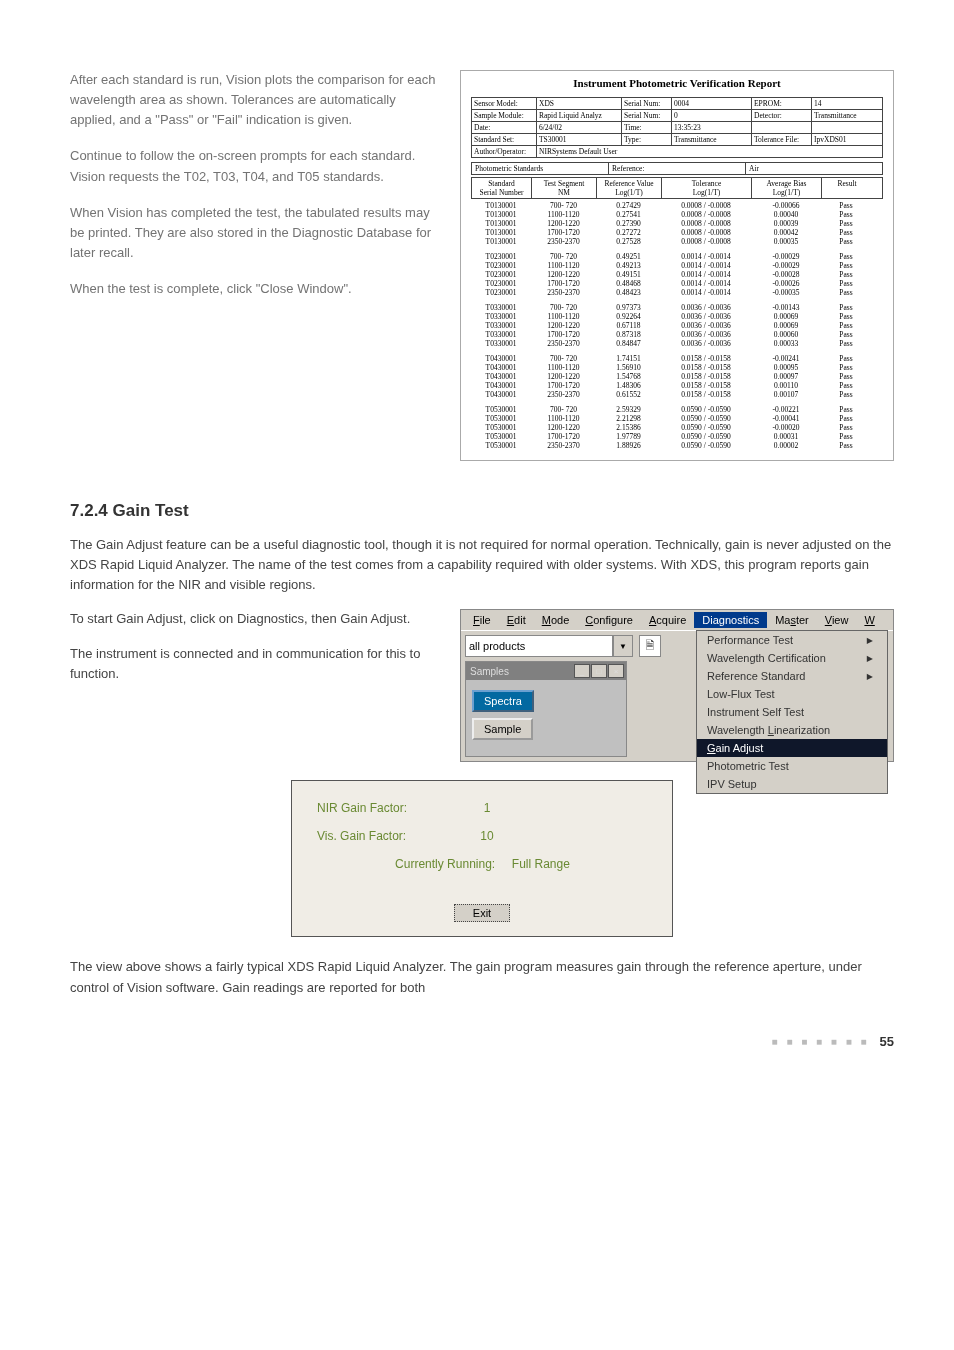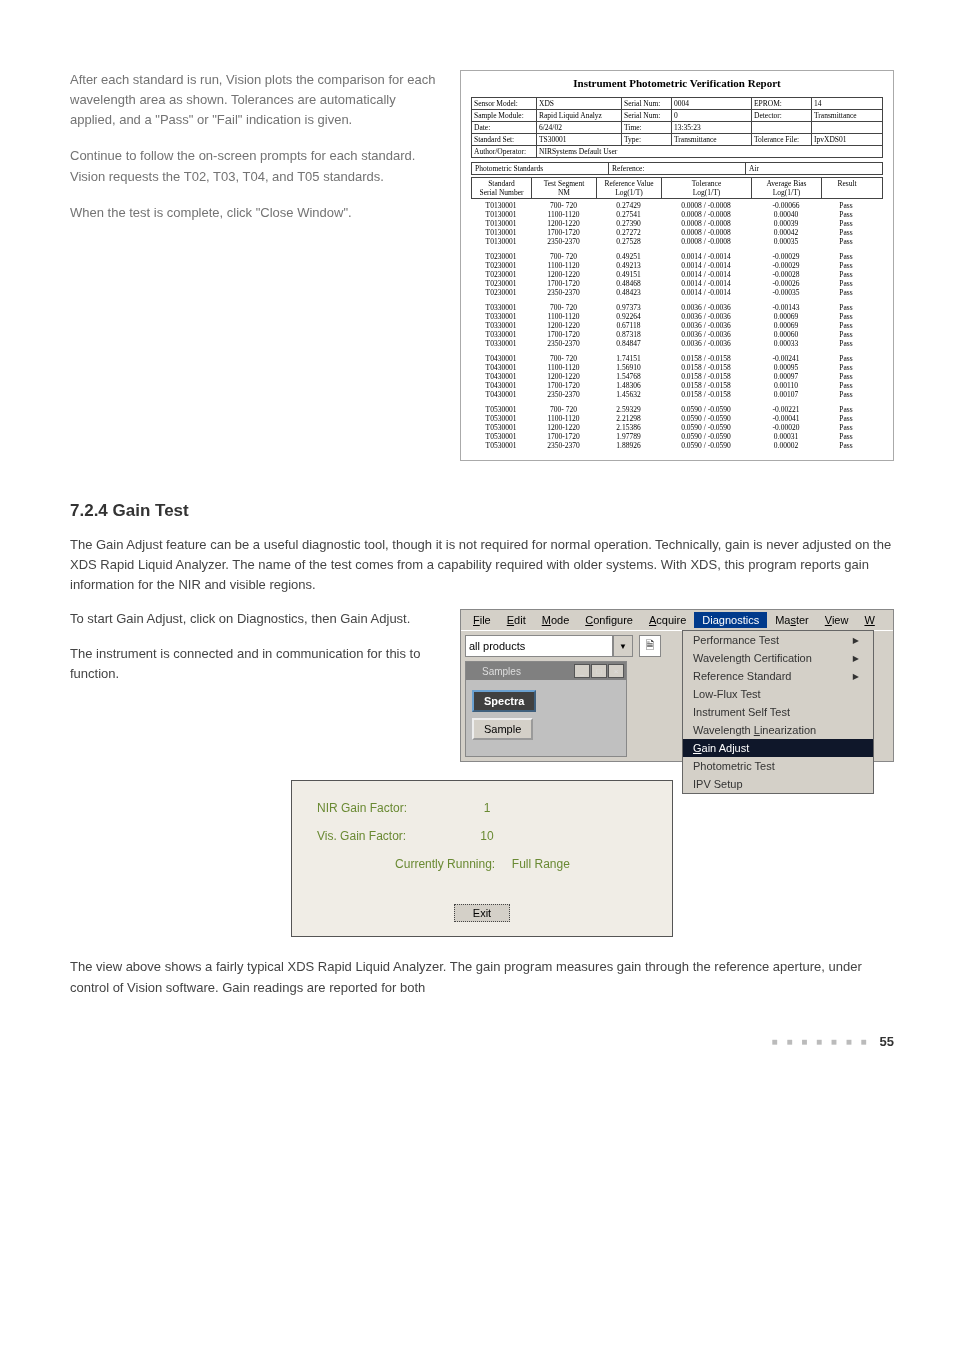--- a/index.html
+++ b/index.html
@@ -159,41 +159,40 @@
     border: 1px solid #888;
     background: #c0c0c0;
     width: 160px;
   }
   .samples-title {
     background: #808080;
     color: #ddd;
     display: flex;
     align-items: center;
     justify-content: space-between;
-    padding: 2px 2px 2px 16px;
+    padding: 2px 2px 2px 4px;
     font-size: 10px;
   }
   .winbtns { display: flex; gap: 1px; }
   .winbtn {
     width: 14px; height: 12px; background: #d4d0c8; border: 1px solid #555;
     display: flex; align-items: center; justify-content: center; font-size: 8px;
   }
   .spectra-btn, .sample-btn {
     display: block;
     margin: 6px;
     padding: 3px 10px;
     border: 2px outset #eee;
     background: #d4d0c8;
     font-size: 11px;
   }
   .spectra-btn {
-    background: #404040;
+    background: #0369a1;
     color: #fff;
     border: 2px outset #6aa0d0;
-    font-weight: bold;
   }
   .dropdown {
     position: absolute;
     background: #d4d0c8;
     border: 1px solid #666;
     font-size: 11px;
     width: 190px;
   }
   .dropdown div {
     padding: 3px 14px 3px 10px;
@@ -256,20 +255,21 @@
 </style>
 </head>
 <body>
 
 <div class="page">
 
   <div class="top-section">
     <div class="top-text">
       <p>After each standard is run, Vision plots the comparison for each wavelength area as shown. Tolerances are automatically applied, and a "Pass" or "Fail" indication is given.</p>
       <p>Continue to follow the on-screen prompts for each standard. Vision requests the T02, T03, T04, and T05 standards.</p>
+      <p>When Vision has completed the test, the tabulated results may be printed. They are also stored in the Diagnostic Database for later recall.</p>
       <p>When the test is complete, click "Close Window".</p>
     </div>
 
     <div class="report-box">
       <div class="report-title">Instrument Photometric Verification Report</div>
 
       <div class="report-meta">
         <div>Sensor Model:</div>
         <div>XDS</div>
         <div>Serial Num:</div>
@@ -469,21 +469,21 @@
             <div>T0430001</div>
             <div>1700-1720</div>
             <div>1.48306</div>
             <div>0.0158 / -0.0158</div>
             <div>0.00110</div>
             <div>Pass</div>
           </div>
           <div class="rr">
             <div>T0430001</div>
             <div>2350-2370</div>
-            <div>1.45632</div>
+            <div>0.61552</div>
             <div>0.0158 / -0.0158</div>
             <div>0.00107</div>
             <div>Pass</div>
           </div>
           <div class="rr-gap"></div>
           <div class="rr">
             <div>T0530001</div>
             <div>700- 720</div>
             <div>2.59329</div>
             <div>0.0590 / -0.0590</div>
@@ -567,21 +567,21 @@
               </div>
               <div style="padding:4px 0 10px 0; text-align:right;">
                 <button class="spectra-btn">Spectra</button>
                 <button class="sample-btn">Sample</button>
               </div>
             </div>
           </div>
         </div>
       </div>
 
-      <div class="dropdown" id="diag-dropdown" style="top:21px; right:20px;">
+      <div class="dropdown" id="diag-dropdown" style="top:21px; right:6px;">
           <div>
             <span>Performance Test</span>
             <span class="arrow">▶</span>
           </div>
           <div>
             <span>Wavelength Certification</span>
             <span class="arrow">▶</span>
           </div>
           <div>
             <span>Reference Standard</span>

